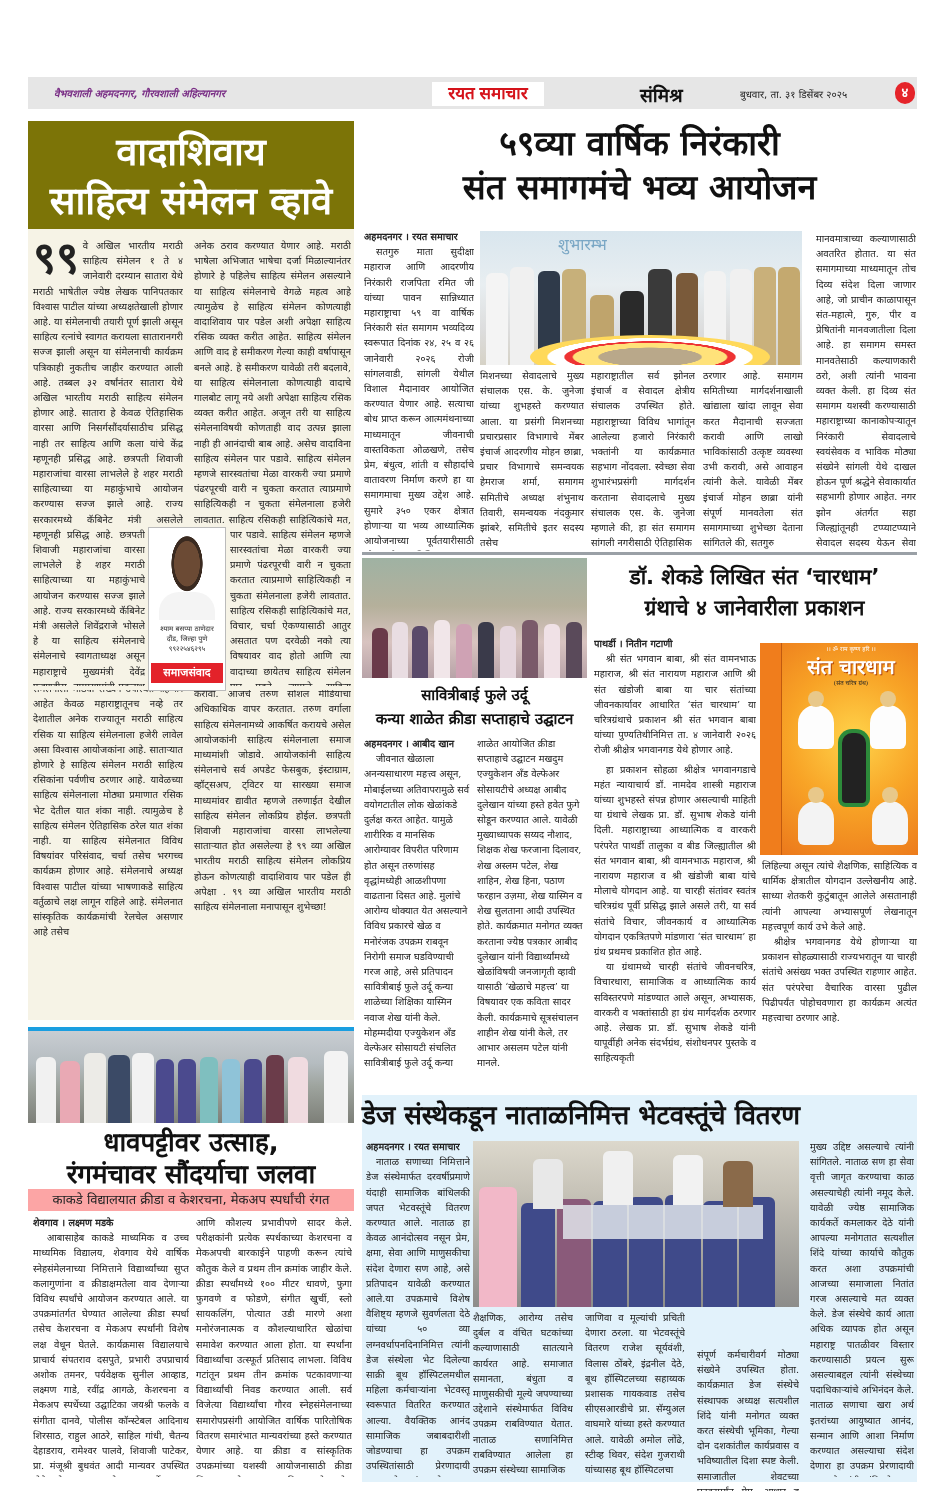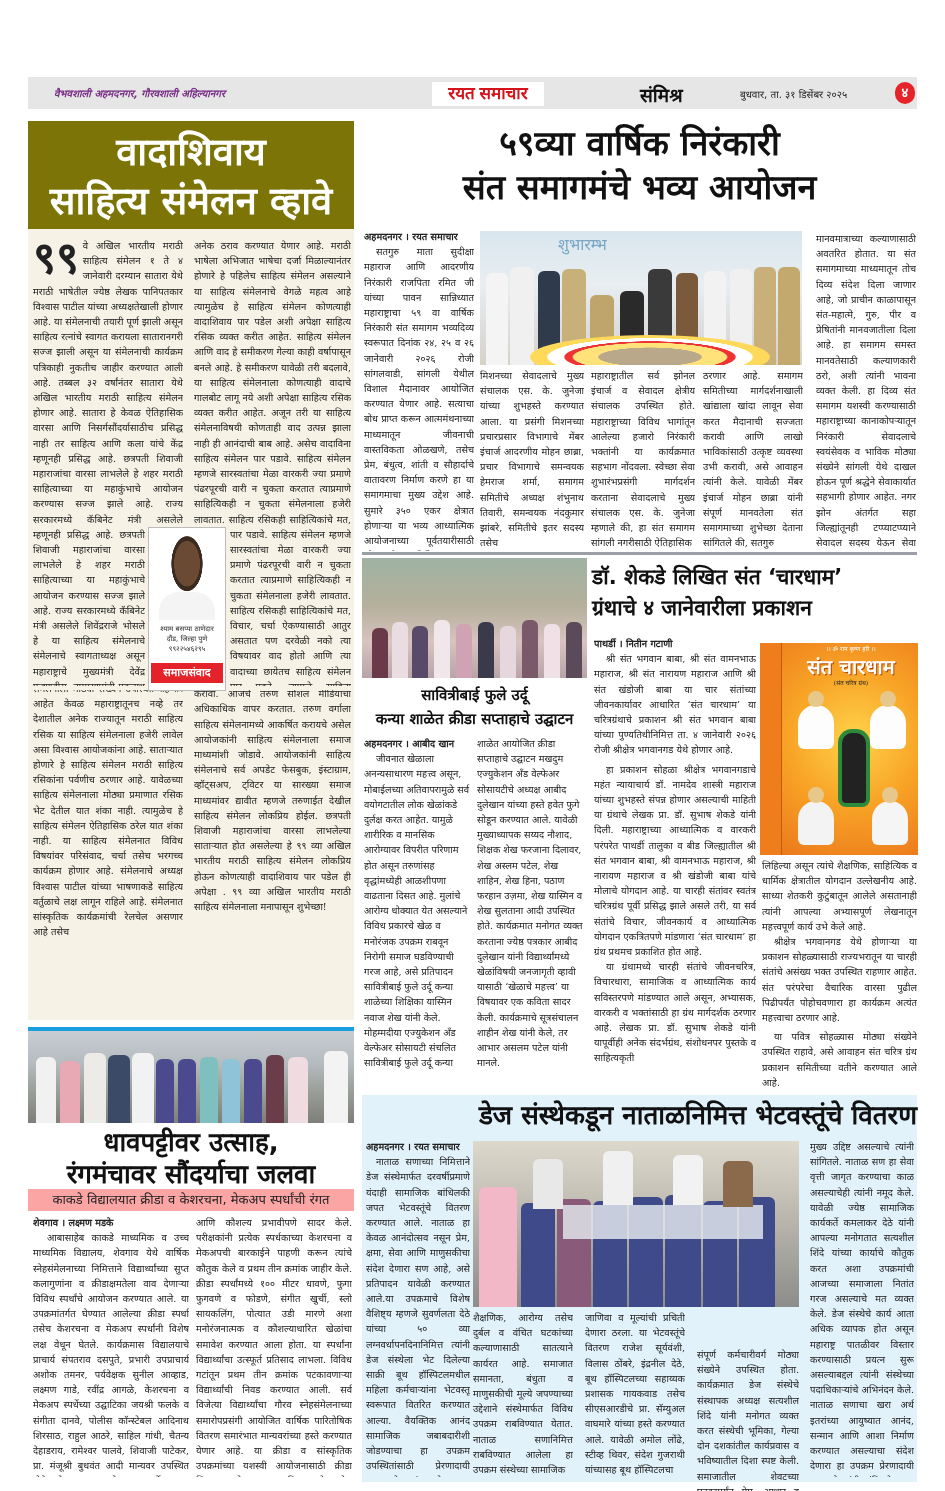--- a/index.html
+++ b/index.html
@@ -40,35 +40,35 @@
   
   .main-headline { left: 362px; top: 121px; width: 555px; text-align: center; font-family: "DejaVu Sans", sans-serif; font-weight: bold; color: #111; }
   .main-headline .l1 { font-size: 34px; line-height: 44px; }
   .main-headline .l2 { font-size: 34px; line-height: 44px; }
   .main-photo { left: 480px; top: 231px; width: 322px; height: 134px; background: linear-gradient(180deg, #d9e6ee 0%, #e8eef1 40%, #dcdcdc 75%, #d6d2c6 100%); overflow: hidden; }
   .banner-text { position: absolute; left: 78px; top: 2px; font-size: 16px; color: #7aa7c5; font-family: "DejaVu Sans", sans-serif; }
   .rangoli { position: absolute; left: 50px; top: 104px; width: 240px; height: 44px; border-radius: 50%; background: radial-gradient(ellipse at center, #b9a88a 0 30%, #ffe27a 31% 45%, #e33 46% 50%, #fff 51% 60%, #ffd95a 61%); }
   .grey-rule { height: 3px; background: #9aa0a6; }
 
   
-  .chardham-headline { left: 592px; top: 562px; width: 325px; font-family: "DejaVu Sans", sans-serif; font-weight: bold; color: #111; font-size: 21px; line-height: 31px; }
+  .chardham-headline { left: 592px; top: 562px; width: 325px; text-align: center; font-family: "DejaVu Sans", sans-serif; font-weight: bold; color: #111; font-size: 21px; line-height: 31px; }
   .book-cover { left: 760px; top: 643px; width: 158px; height: 212px; background: radial-gradient(circle at 60% 45%, #ffd34a 0%, #f8a326 45%, #e9711a 100%); overflow: hidden; }
   .book-spine { position: absolute; left: 0; top: 0; width: 22px; height: 212px; background: #f07d1c; border-right: 1px solid #c05a0f; }
   .book-title { position: absolute; left: 26px; top: 10px; width: 130px; text-align: center; font-size: 20px; font-weight: bold; color: #fff; font-family: "DejaVu Sans", sans-serif; text-shadow: 1px 1px 0 #b04000; }
   .saint { position: absolute; width: 36px; height: 44px; border-radius: 18px 18px 6px 6px; background: #fdfdfd; }
   .saint::before { content: ""; position: absolute; left: 10px; top: -14px; width: 16px; height: 16px; border-radius: 50%; background: #e8c88a; }
   .vitthal { position: absolute; left: 82px; top: 90px; width: 24px; height: 70px; background: #222; border-radius: 10px 10px 4px 4px; box-shadow: 0 0 0 4px #2d8a3a; }
 
   
   .savitri-headline { left: 362px; top: 683px; width: 225px; text-align: center; font-family: "DejaVu Sans", sans-serif; font-weight: bold; color: #111; font-size: 15px; line-height: 24px; }
   .school-photo { left: 362px; top: 558px; width: 225px; height: 120px; background: linear-gradient(180deg, #9fb2a3 0%, #b5b09b 40%, #d8c3c0 70%, #b8a3a8 100%); overflow: hidden; }
 
   
   .dej-box { left: 362px; top: 1095px; width: 555px; height: 387px; background: #e2f2fb; }
-  .dej-headline { left: 362px; top: 1096px; width: 555px; text-align: right; font-family: "DejaVu Sans", sans-serif; font-weight: bold; color: #111; font-size: 26px; line-height: 38px; }
+  .dej-headline { left: 362px; top: 1096px; width: 555px; text-align: left; font-family: "DejaVu Sans", sans-serif; font-weight: bold; color: #111; font-size: 26px; line-height: 38px; }
   .dej-photo { left: 473px; top: 1141px; width: 326px; height: 166px; background: linear-gradient(180deg, #dcd8cc 0%, #c7c3b8 30%, #8c8c8a 100%); overflow: hidden; }
 
   .byline { font-weight: bold; }
 </style>
 </head>
 <body>
 
 <div class="abs header-band"></div>
 <div class="abs header-tagline">वैभवशाली अहमदनगर, गौरवशाली अहिल्यानगर</div>
 <div class="abs header-masthead">रयत समाचार</div>
@@ -222,21 +222,20 @@
   <div style="position:absolute;left:26px;top:36px;width:130px;text-align:center;font-size:6px;color:#222;">(संत चरित्र ग्रंथ)</div>
   <div class="saint" style="left:38px;top:62px;"></div>
   <div class="saint" style="left:110px;top:62px;"></div>
   <div class="vitthal"></div>
   <div class="saint" style="left:38px;top:158px;background:#f3f3f3;"></div>
   <div class="saint" style="left:112px;top:158px;background:#f5f5f5;"></div>
 </div>
 <div class="abs col-text" style="left:762px; top:858px; width:155px; height:230px;">
   <div>लिहिल्या असून त्यांचे शैक्षणिक, साहित्यिक व धार्मिक क्षेत्रातील योगदान उल्लेखनीय आहे. साध्या शेतकरी कुटुंबातून आलेले असतानाही त्यांनी आपल्या अभ्यासपूर्ण लेखनातून महत्त्वपूर्ण कार्य उभे केले आहे.</div>
   <div style="text-indent:12px;">श्रीक्षेत्र भगवानगड येथे होणाऱ्या या प्रकाशन सोहळ्यासाठी राज्यभरातून या चारही संतांचे असंख्य भक्त उपस्थित राहणार आहेत. संत परंपरेचा वैचारिक वारसा पुढील पिढीपर्यंत पोहोचवणारा हा कार्यक्रम अत्यंत महत्त्वाचा ठरणार आहे.</div>
-  <div style="text-indent:12px; margin-top:4px;">या पवित्र सोहळ्यास मोठ्या संख्येने उपस्थित राहावे, असे आवाहन संत चरित्र ग्रंथ प्रकाशन समितीच्या वतीने करण्यात आले आहे.</div>
 </div>
 
 <div class="abs dej-box"></div>
 <div class="abs dej-headline">डेज संस्थेकडून नाताळनिमित्त भेटवस्तूंचे वितरण</div>
 <div class="abs col-text" style="left:366px; top:1139px; width:104px; height:338px;">
   <div class="byline">अहमदनगर । रयत समाचार</div>
   <div style="text-indent:10px;">नाताळ सणाच्या निमित्ताने डेज संस्थेमार्फत दरवर्षीप्रमाणे यंदाही सामाजिक बांधिलकी जपत भेटवस्तूंचे वितरण करण्यात आले. नाताळ हा केवळ आनंदोत्सव नसून प्रेम, क्षमा, सेवा आणि माणुसकीचा संदेश देणारा सण आहे, असे प्रतिपादन यावेळी करण्यात आले.या उपक्रमाचे विशेष वैशिष्ट्य म्हणजे सुवर्णलता देठे यांच्या ५० व्या लग्नवर्धापनदिनानिमित्त त्यांनी डेज संस्थेला भेट दिलेल्या साक्री बूथ हॉस्पिटलमधील महिला कर्मचाऱ्यांना भेटवस्तू स्वरूपात वितरित करण्यात आल्या. वैयक्तिक आनंद सामाजिक जबाबदारीशी जोडण्याचा हा उपक्रम उपस्थितांसाठी प्रेरणादायी ठरला. डेज संस्था गेल्या २० वर्षांपासून सामाजिक,</div>
 </div>
 <div class="abs dej-photo">
   <div class="person" style="left:6px;width:38px;height:120px;background:#f2b8c8;"></div>

